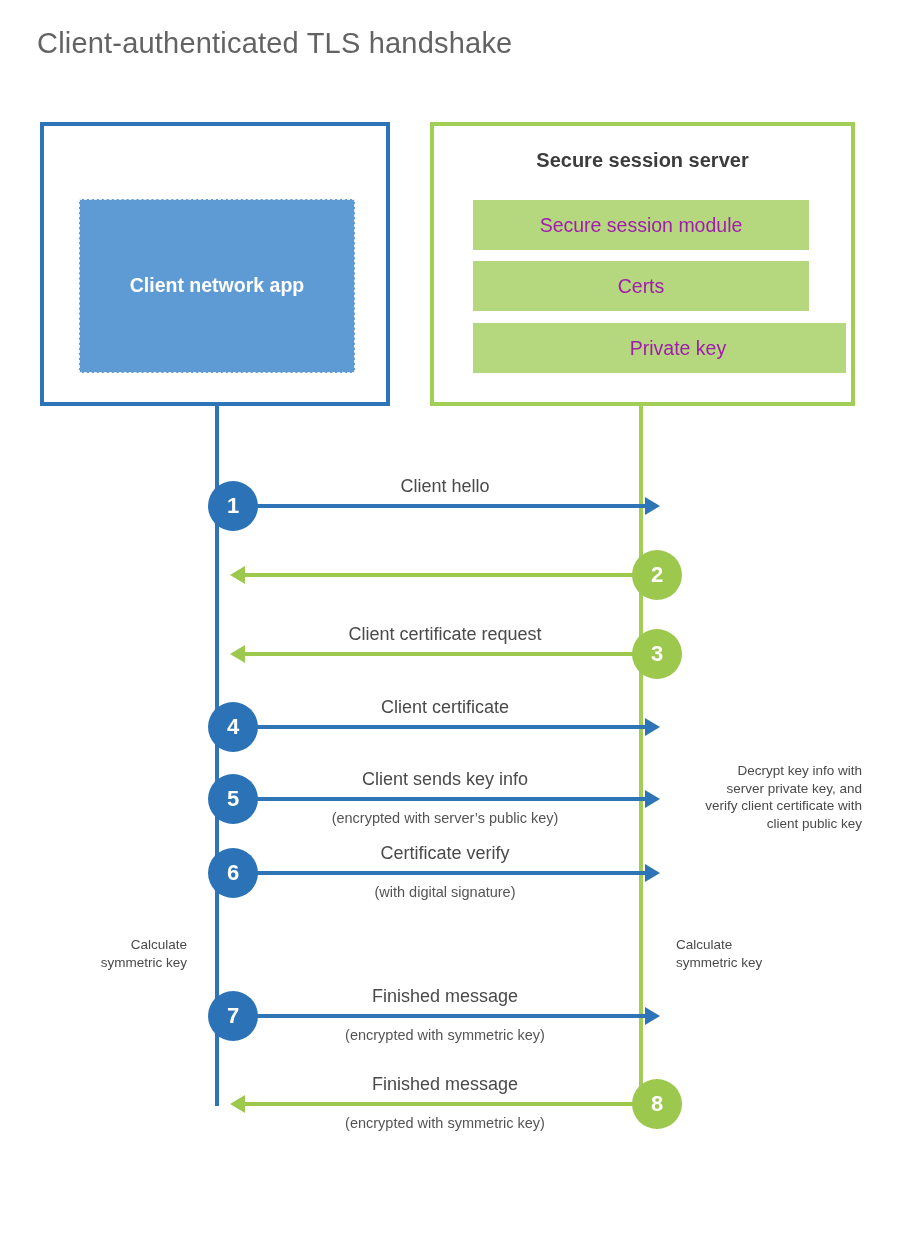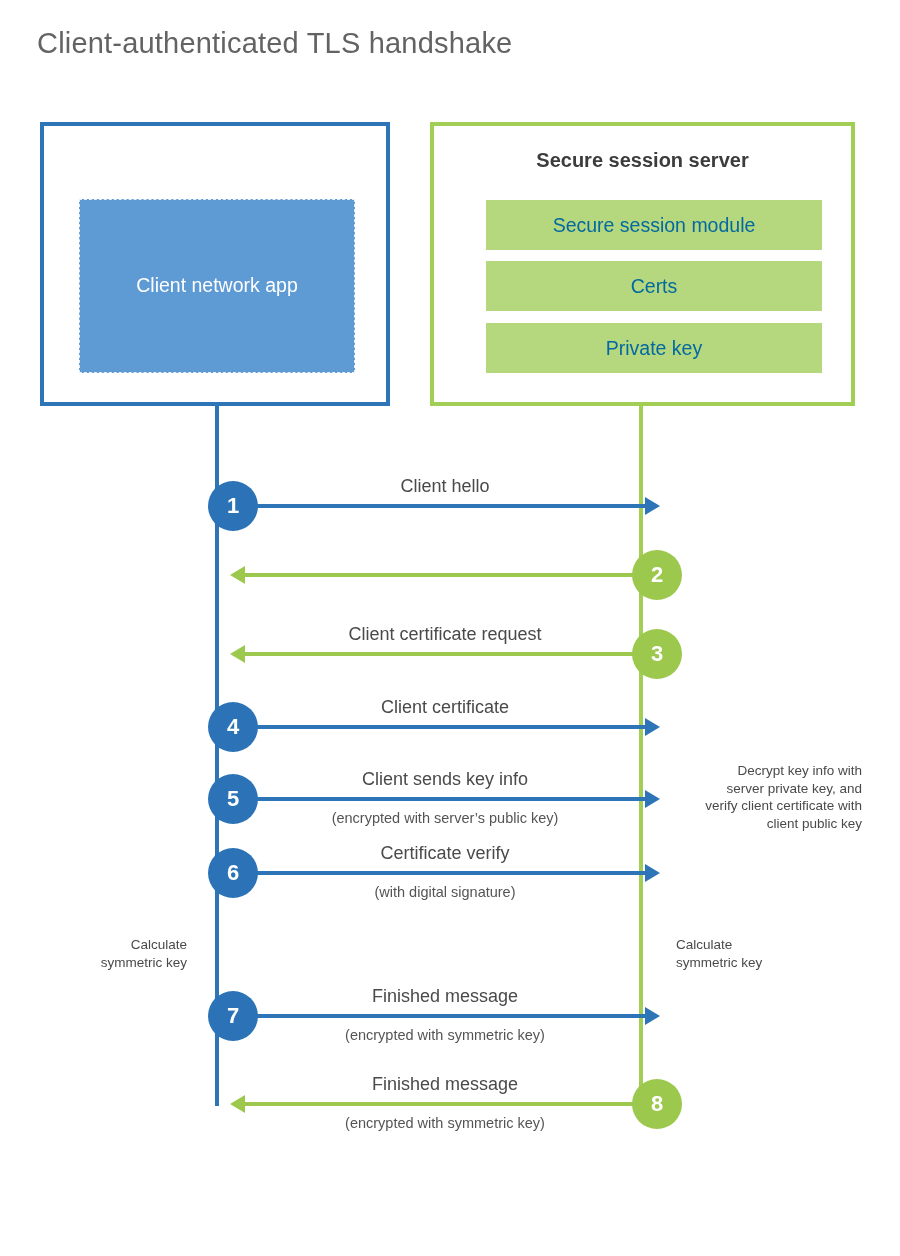--- a/index.html
+++ b/index.html
@@ -16,31 +16,31 @@
   .actor-box { position:absolute; top:122px; height:284px; box-sizing:border-box; background:#fff; }
   .actor-box.client { left:40px; width:350px; border:4px solid #2E75B8; }
   .actor-box.server { left:430px; width:425px; border:4px solid #A3CE55; }
   .actor-title {
     margin-top:23px; text-align:center;
     font-size:20px; font-weight:bold; color:#3C3C3C;
   }
   .app-box {
     position:absolute; left:35px; top:73px; width:276px; height:174px;
     background:#5E9AD4; border:1px dashed rgba(255,255,255,.85); box-sizing:border-box;
-    display:flex; align-items:center; justify-content:center;
+    display:flex; align-items:center; justify-content:center;font-weight:bold;
   }
   .app-box span { display:block; width:190px; text-align:center; color:#fff; font-size:19.5px; line-height:1.5; }
   .module-bar {
-    position:absolute; left:52px; width:336px; height:50px;
-    background:#B5D77D; color:#0369a1; font-size:19.5px;
+    position:absolute; left:39px; width:336px; height:50px;
+    background:#B5D77D; color:#a21caf; font-size:19.5px;
     display:flex; align-items:center; justify-content:center;
   }
   .module-bar.m0 { top:74px; }
   .module-bar.m1 { top:135px; }
-  .module-bar.m2 { top:197px; }
+  .module-bar.m2 { top:197px;padding-left:37px; }
 
   
   .lifeline { position:absolute; top:405px; width:4px; height:701px; }
   .lifeline.blue  { left:215px; background:#2E75B8; }
   .lifeline.green { left:639px; background:#A3CE55; }
 
   
   .msg { position:absolute; left:215px; width:428px; height:70px;margin-left:16px; }
   .msg .label {
     position:absolute; top:0; left:0; right:0; text-align:center;

